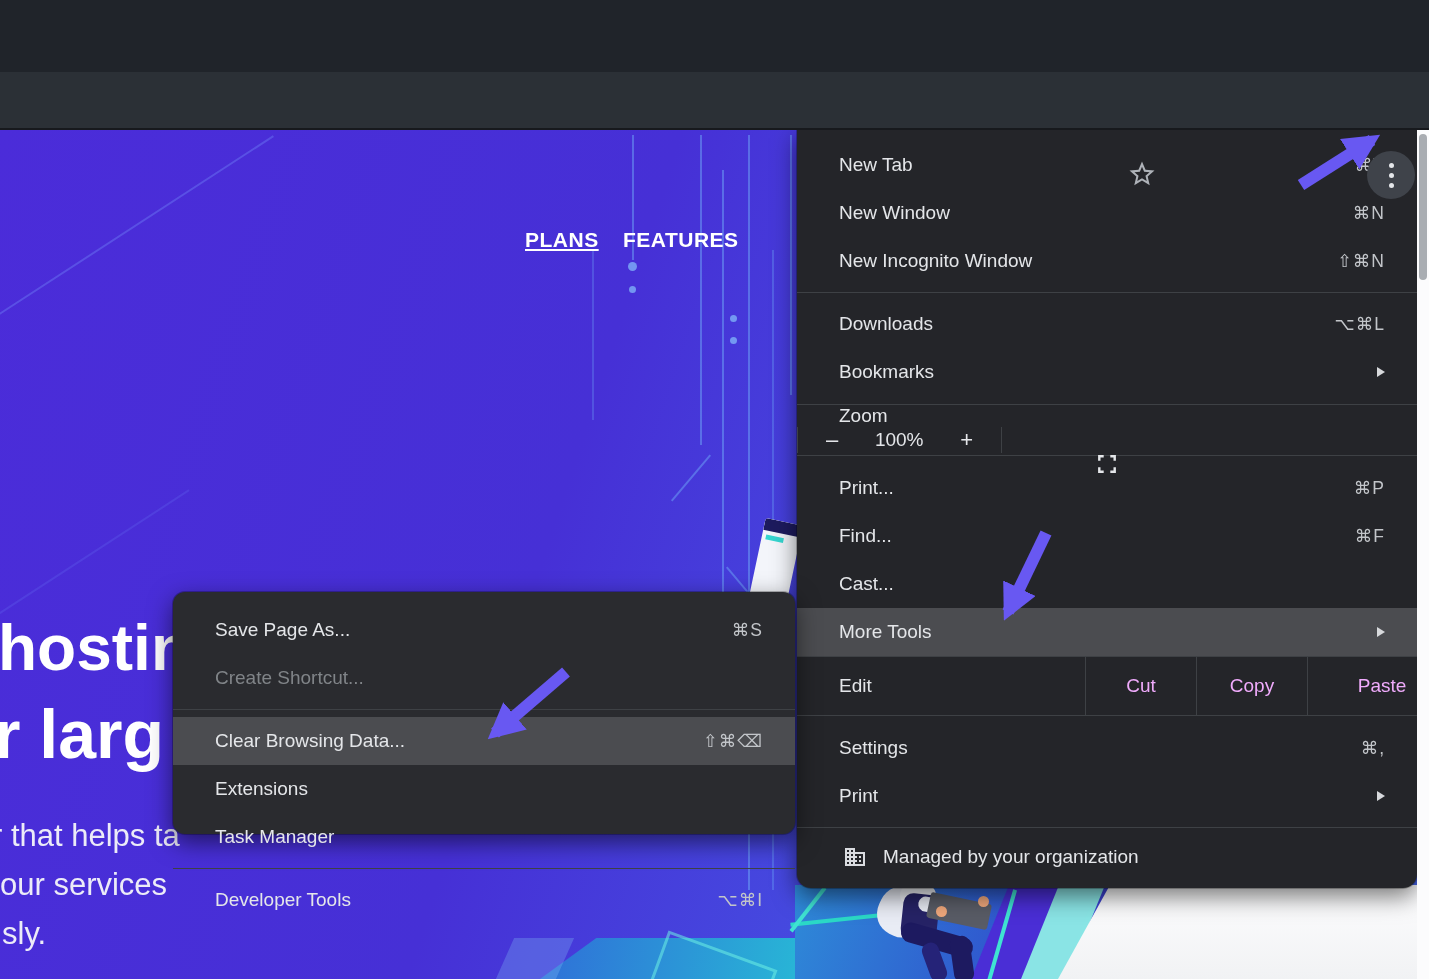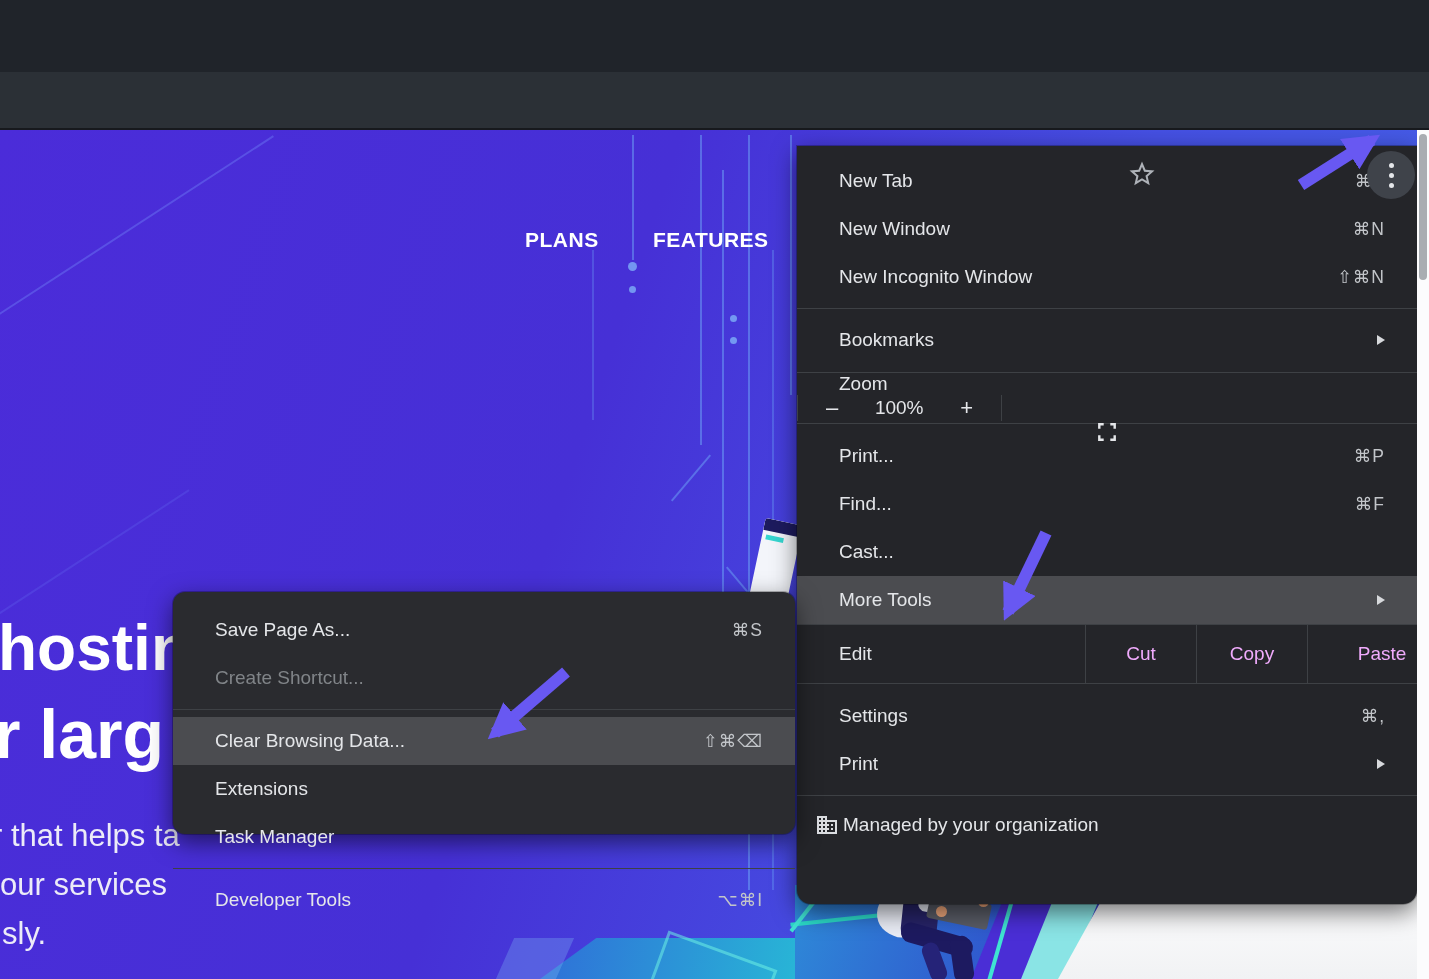--- a/index.html
+++ b/index.html
@@ -38,41 +38,41 @@
   .tealline{left:790px;top:783px;width:185px;height:4px;background:#2bd9c7;transform:rotate(-6deg);}
   .hexseg{background:#3fe3d2;}
   .tealpoly{left:540px;top:808px;width:256px;height:41px;background:linear-gradient(100deg,#2f6fd8,#28b5d6);clip-path:polygon(22% 0,100% 0,100% 100%,0 100%);}
   .lightband{left:505px;top:808px;width:60px;height:41px;background:rgba(130,190,245,.3);transform:skewX(-24deg);}
   .hexoutline{left:652px;top:818px;width:110px;height:70px;border:3px solid rgba(110,240,228,.55);transform:rotate(20deg);background:transparent;}
   .p-part{position:absolute;}
 
   
   .menu{box-sizing:border-box;background:#242529;z-index:5;
     box-shadow:0 8px 24px rgba(0,0,0,.55),0 0 0 1px rgba(0,0,0,.25);}
-  #main-menu{left:797px;top:146px;width:620px;height:758px;border-radius:0 0 14px 14px;padding:11px 0;text-align:center;}
+  #main-menu{left:797px;top:130px;width:620px;height:758px;border-radius:0 0 14px 14px;padding:11px 0;text-align:center;}
   #more-tools-menu{left:173px;top:592px;width:622px;height:242px;border-radius:12px;padding:14px 0 16px;background:#2a2b2f;}
   .mi{height:48px;display:flex;align-items:center;justify-content:space-between;
       padding:0 32px 0 42px;font-size:19px;color:#e4e6e9;cursor:default;}
   .mi .sc{font-size:17.5px;color:#c2c5c9;letter-spacing:1px;}
   .mi.hl{background:#4b4c50;}
   .mi.disabled .lbl{color:#808488;}
   .msep{border-top:1px solid #3e4145;margin:7px 0;height:0;}
   .sub-arrow{width:0;height:0;border-left:8px solid #d7d9dc;border-top:5.5px solid transparent;border-bottom:5.5px solid transparent;}
   .zoomrow{height:50px;margin:8px 0;border-top:1px solid #3e4145;border-bottom:1px solid #3e4145;display:flex;align-items:stretch;box-sizing:content-box;flex-direction:column;}
   .z-label{width:318px;display:flex;align-items:center;padding-left:42px;box-sizing:border-box;font-size:19px;color:#e4e6e9;}
   .z-mid{width:205px;border-left:1px solid #3e4145;border-right:1px solid #3e4145;display:flex;align-items:center;justify-content:space-between;padding:0 28px;box-sizing:border-box;color:#e4e6e9;}
   .z-mid .zv{font-size:19px;}
   .z-btn{font-size:22px;color:#e4e6e9;}
   .z-fs{flex:1;display:flex;align-items:center;justify-content:center;}
   .editrow{height:60px;border-top:1px solid #3e4145;border-bottom:1px solid #3e4145;display:flex;align-items:stretch;box-sizing:border-box;}
   .e-label{width:288px;display:flex;align-items:center;padding-left:42px;box-sizing:border-box;font-size:19px;color:#e4e6e9;}
   .e-cell{width:110px;border-left:1px solid #3e4145;display:flex;align-items:center;justify-content:center;font-size:19px;color:#f0abfc;}
   .e-cell:last-child{flex:1;padding-left:39px;}
   .settingsrow{margin-top:8px;}
-  .managedrow{height:44px;display:flex;align-items:center;gap:4px;padding-left:18px;font-size:19px;color:#e4e6e9;}
+  .managedrow{height:44px;display:flex;align-items:center;gap:16px;padding-left:46px;font-size:19px;color:#e4e6e9;}
 
   
   .scroll-track{left:1417px;top:130px;width:12px;height:849px;background:#fcfcfd;z-index:8;}
   .scroll-thumb{left:1419px;top:134px;width:8px;height:146px;background:#a9adb2;border-radius:4px;z-index:9;}
 
   .arrows{left:0;top:0;width:1429px;height:979px;z-index:10;pointer-events:none;}
 </style>
 </head>
 <body>
 
@@ -101,22 +101,22 @@
   <div class="abs cline" style="left:700px;top:5px;width:2px;height:310px;"></div>
   <div class="abs cline" style="left:690px;top:318px;width:2px;height:60px;transform:rotate(40deg);"></div>
   <div class="abs cline" style="left:722px;top:40px;width:2px;height:440px;"></div>
   <div class="abs cdot" style="left:730px;top:185px;width:7px;height:7px;"></div>
   <div class="abs cdot" style="left:730px;top:207px;width:7px;height:7px;"></div>
   <div class="abs cline" style="left:748px;top:5px;width:2px;height:755px;"></div>
   <div class="abs cline" style="left:745px;top:430px;width:2px;height:60px;transform:rotate(-40deg);"></div>
   <div class="abs cline" style="left:772px;top:120px;width:2px;height:640px;opacity:.7;"></div>
   <div class="abs cline" style="left:790px;top:5px;width:2px;height:260px;"></div>
 
-  <div class="abs nav-link" style="left:525px;top:98px;">PLANS</div>
-  <div class="abs nav-link" style="left:653px;top:98px;">FEATURES</div>
+  <div class="abs nav-link" style="left:525px;top:98px;text-decoration:underline;">PLANS</div>
+  <div class="abs nav-link" style="left:623px;top:98px;">FEATURES</div>
 
   <div class="abs h-line" style="left:-2px;top:486px;font-size:64px;">hostin</div>
   <div class="abs h-line" style="left:-6px;top:570px;font-size:68px;">r larg</div>
   <div class="abs p-line" style="left:-8px;top:690px;">r that helps ta</div>
   <div class="abs p-line" style="left:0px;top:739px;">our services</div>
   <div class="abs p-line" style="left:2px;top:788px;">sly.</div>
 
   <div class="abs whitebox">
     <div class="cap"></div>
     <div class="chip"></div>
@@ -154,20 +154,24 @@
   </div>
   <div class="mi">
     <span class="lbl">New Window</span>
     <span class="sc">⌘N</span>
   </div>
   <div class="mi">
     <span class="lbl">New Incognito Window</span>
     <span class="sc">⇧⌘N</span>
   </div>
   <div class="msep"></div>
+  <div class="mi">
+    <span class="lbl">Downloads</span>
+    <span class="sc">⌥⌘L</span>
+  </div>
   <div class="mi">
     <span class="lbl">Bookmarks</span>
     <span class="sub-arrow"></span>
   </div>
   <div class="zoomrow">
     <div class="z-label">Zoom</div>
     <div class="z-mid">
       <span class="z-btn">–</span>
       <span class="zv">100%</span>
       <span class="z-btn">+</span>

